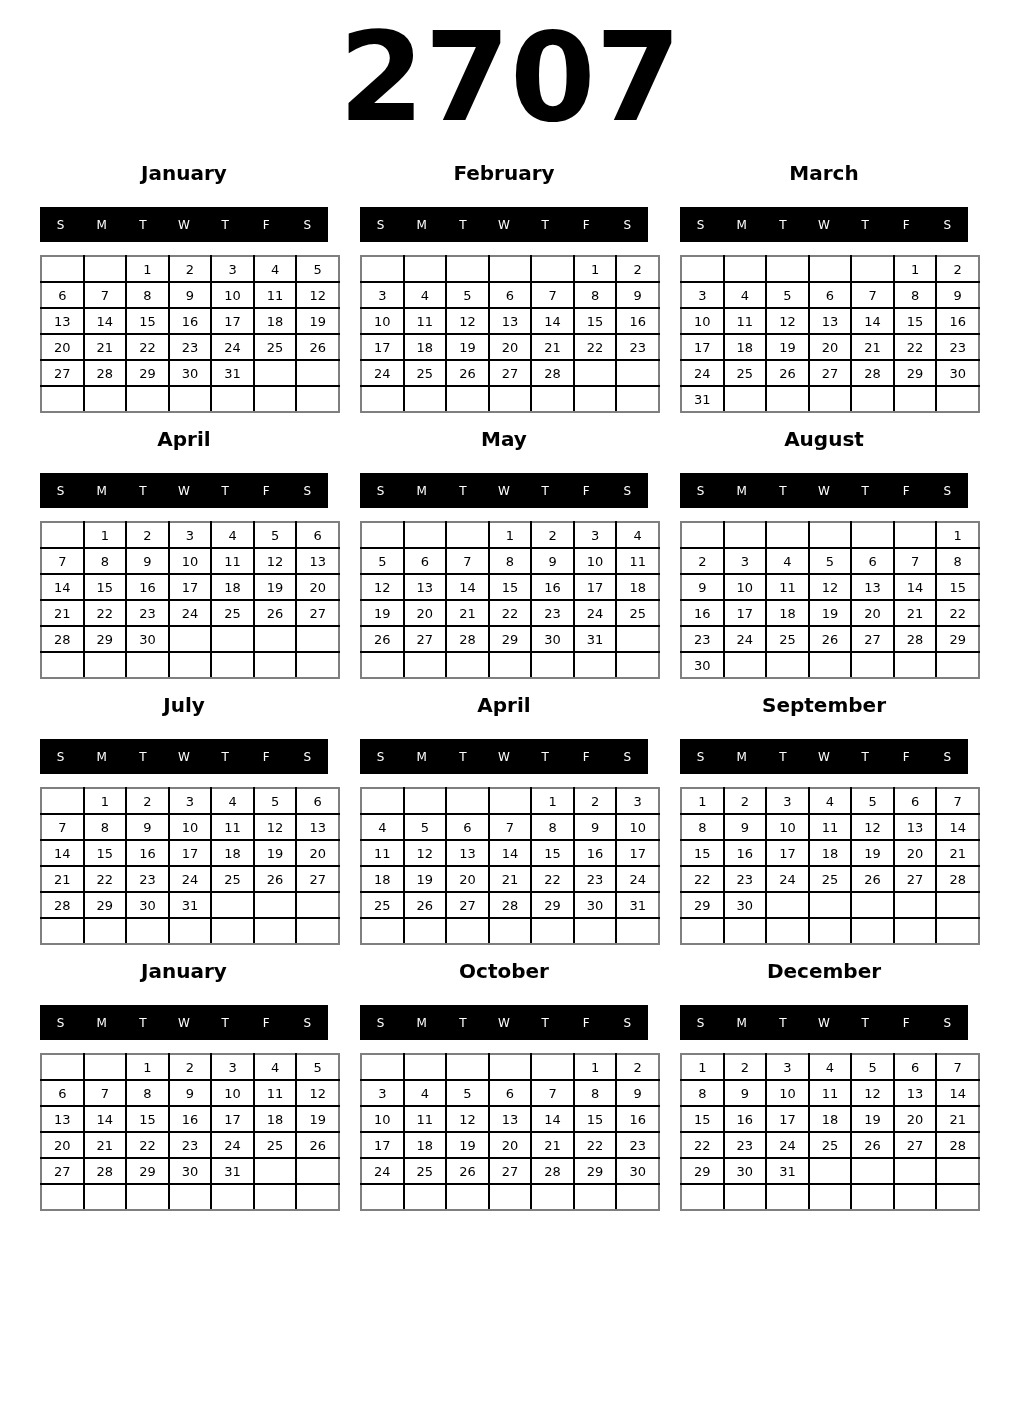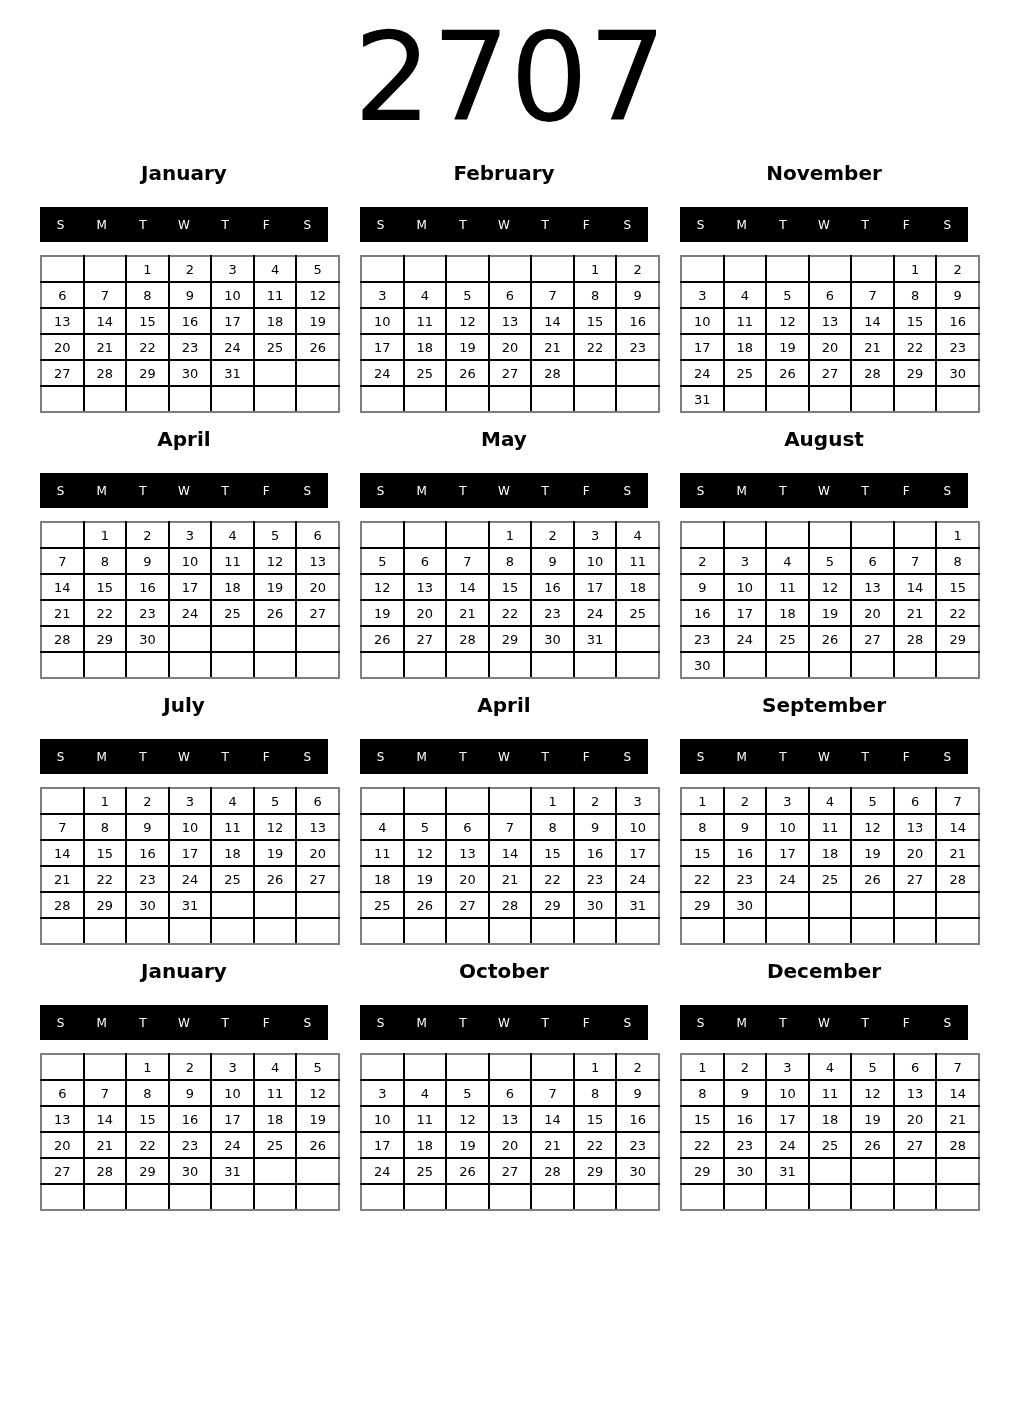--- a/index.html
+++ b/index.html
@@ -8,21 +8,21 @@
     width: 1020px; height: 1412px;
     background: #ffffff;
     font-family: "DejaVu Sans", sans-serif;
     color: #000000;
     overflow: hidden;
   }
   .year-title {
     margin: 6px 0 0 0;
     text-align: center;
     font-size: 123px;
-    font-weight: normal;
+    font-weight: bold;
     line-height: normal;
     letter-spacing: 0px;
   }
   .months-grid {
     margin: 15px 40px 0 40px;
     display: grid;
     grid-template-columns: 300px 300px 300px;
     justify-content: space-between;
     row-gap: 17px;
   }
@@ -210,21 +210,21 @@
             <td></td>
             <td></td>
             <td></td>
             <td></td>
           </tr>
         </tbody>
       </table>
   </section>
 
   <section class="month">
-    <h2 class="month-name">November</h2>
+    <h2 class="month-name">March</h2>
     <div class="dow-bar">
         <span class="dow">S</span>
         <span class="dow">M</span>
         <span class="dow">T</span>
         <span class="dow">W</span>
         <span class="dow">T</span>
         <span class="dow">F</span>
         <span class="dow">S</span>
       </div>
     <table class="grid">

